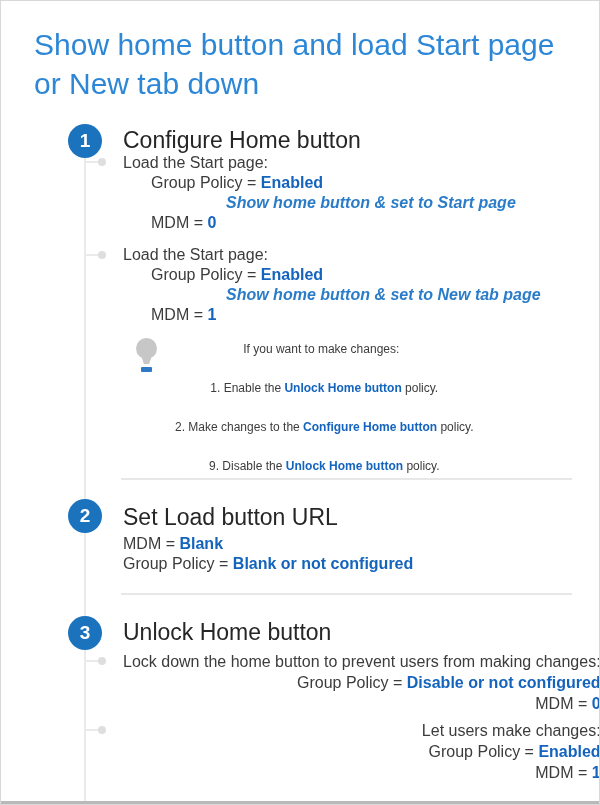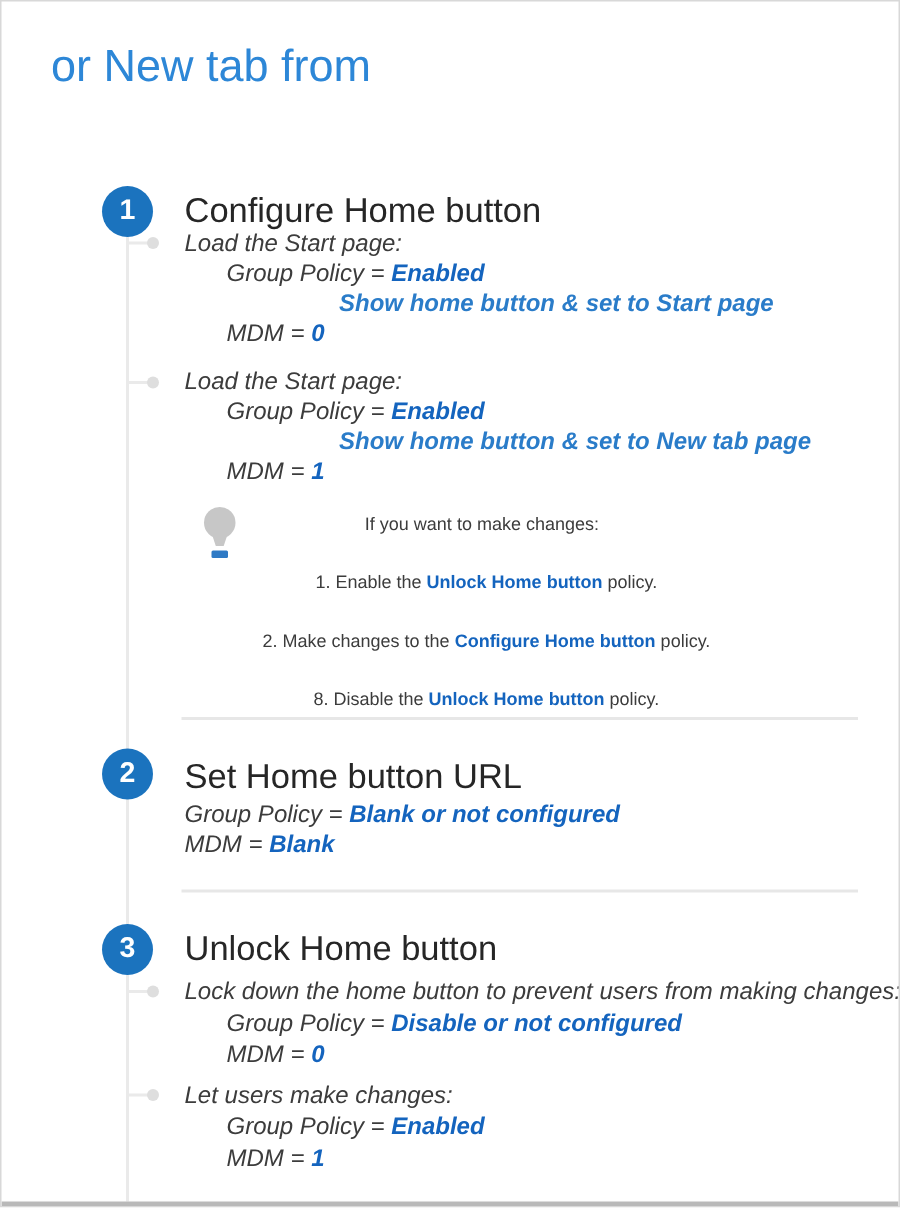--- a/index.html
+++ b/index.html
@@ -58,22 +58,22 @@
     position:absolute; left:122px;
     font-size:16px; color:#3c3c3c;
   }
   .block h2 {
     font-size:23px; line-height:26px; font-weight:400;
     color:#262626; white-space:nowrap;
   }
   .s1 { top:126px; }
   .s2 { top:503px; }
   .s3 { top:618px; }
-  .line { line-height:20px; white-space:nowrap;font-style:italic; }
-  .s3 .line { line-height:21px; }
+  .line { line-height:20px; white-space:nowrap; }
+  .s3 .line { line-height:21px;text-align:right; }
   .ind { padding-left:28px; }
   .note {
     padding-left:103px;
     font-style:italic;
     color:var(--accent-italic, #2a7cc9);
     font-weight:bold;
   }
   .val { font-weight:700; color:var(--accent-bold, #1464be); }
   .item-gap { margin-top:12px; }
   .s2 .line:first-of-type { margin-top:4px; }
@@ -113,21 +113,22 @@
   }
   .divider-1 { top:477px; }
   .divider-2 { top:592px; }
 </style>
 </head>
 <body>
 
 <div class="canvas">
 
   <h1 class="title">
-    <span class="tl">or New tab from</span>
+    <span class="tl">Show home button and load Start page</span>
+    <span class="tl">or New tab down</span>
   </h1>
 
   <div class="timeline"></div>
 
   <div class="stub" style="top:160px"></div>
   <div class="stub" style="top:253px"></div>
   <div class="stub" style="top:659px"></div>
   <div class="stub" style="top:728px"></div>
 
   <div class="badge badge-1">
@@ -160,29 +161,29 @@
 
   <div class="bulb">
     <span class="bulb-head"></span>
     <span class="bulb-neck"></span>
     <span class="bulb-dash"></span>
   </div>
   <div class="tip">
     <div class="intro">If you want to make changes:</div>
     <div class="tip-step"><span>1. Enable the </span><span class="tip-link">Unlock Home button</span><span> policy.</span></div>
     <div class="tip-step"><span>2. Make changes to the </span><span class="tip-link">Configure Home button</span><span> policy.</span></div>
-    <div class="tip-step"><span>8. Disable the </span><span class="tip-link">Unlock Home button</span><span> policy.</span></div>
+    <div class="tip-step"><span>9. Disable the </span><span class="tip-link">Unlock Home button</span><span> policy.</span></div>
   </div>
 
   <div class="divider divider-1"></div>
 
   <section class="block s2">
-    <h2>Set Home button URL</h2>
+    <h2>Set Load button URL</h2>
+    <div class="line"><span>MDM = </span><span class="val">Blank</span></div>
     <div class="line"><span>Group Policy = </span><span class="val">Blank or not configured</span></div>
-    <div class="line"><span>MDM = </span><span class="val">Blank</span></div>
   </section>
 
   <div class="divider divider-2"></div>
 
   <section class="block s3">
     <h2>Unlock Home button</h2>
 
     <div class="item">
       <div class="line">Lock down the home button to prevent users from making changes:</div>
       <div class="line ind"><span>Group Policy = </span><span class="val">Disable or not configured</span></div>

